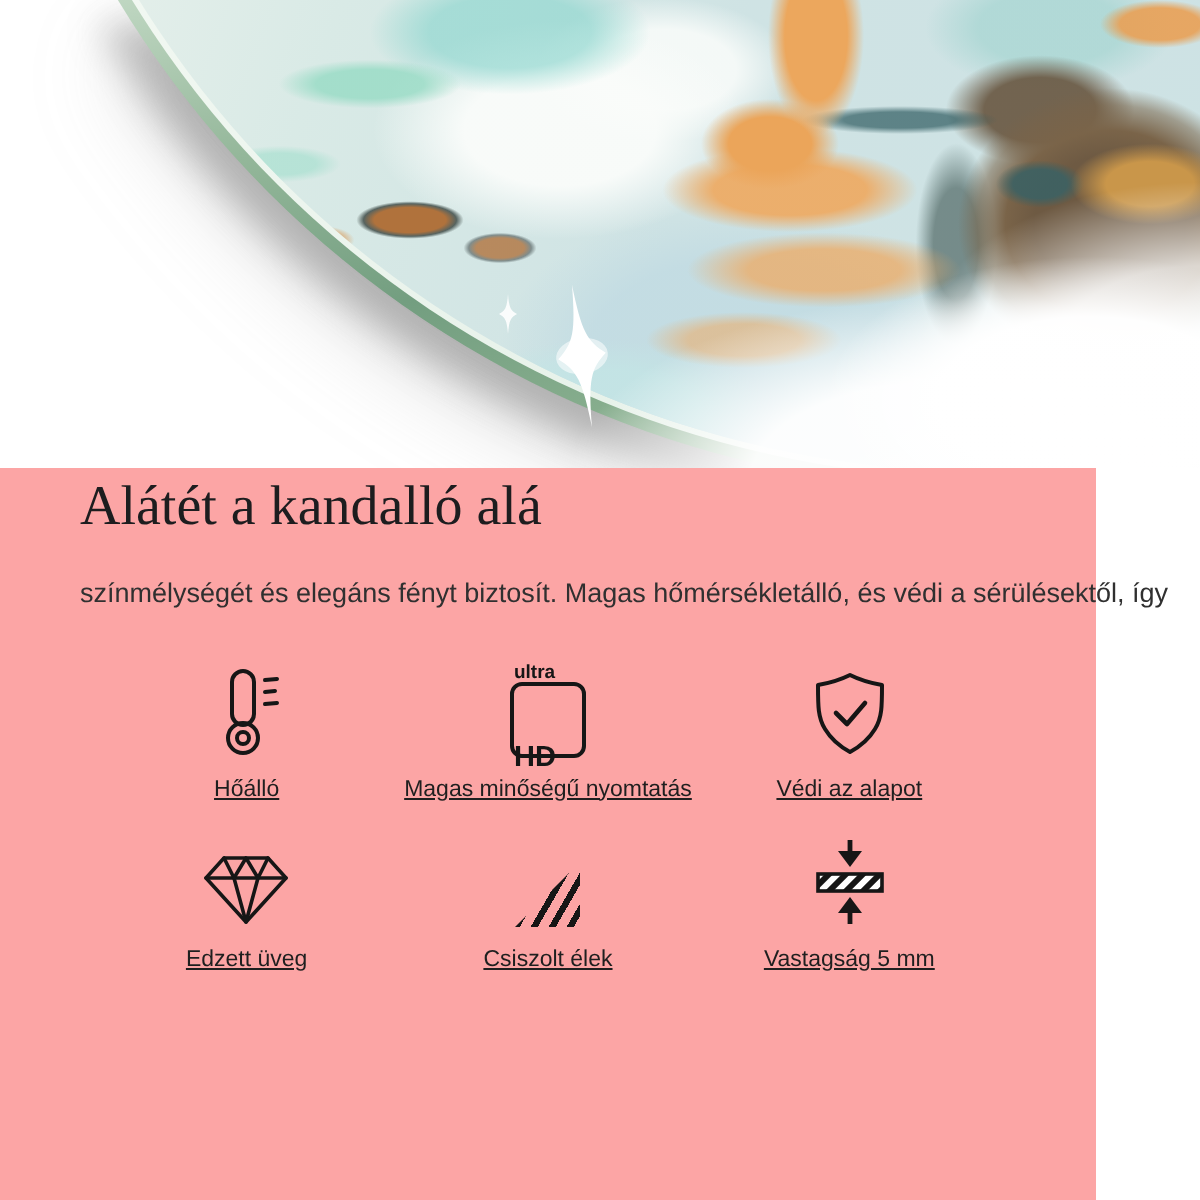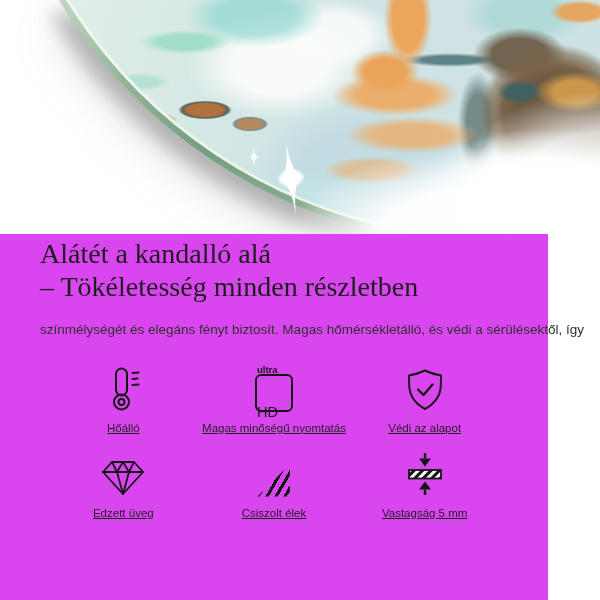--- a/index.html
+++ b/index.html
@@ -1,21 +1,21 @@
 <!DOCTYPE html>
 <html><head>
 <meta charset="utf-8">
 <style>
   html,body{margin:0;padding:0;}
   body{
     width:600px;height:600px;background:#ffffff;overflow:hidden;
     font-family:"Liberation Sans", sans-serif;
     -webkit-font-smoothing:antialiased;
   }
-  .page{position:relative;width:548px;height:600px;background:#d946ef;}
+  .page{position:relative;width:548px;height:600px;background:#fca5a5;}
 
   
   .hero{position:relative;width:600px;height:234px;overflow:hidden;background:#fff;}
   .plate-wrap{
     position:absolute;inset:0;
     filter:drop-shadow(-10px 12px 9px rgba(105,105,105,.40))
            drop-shadow(-3px 20px 18px rgba(130,130,130,.25));
   }
   .plate-rim{
     position:absolute;inset:0;
@@ -86,21 +86,21 @@
   .feature{display:flex;flex-direction:column;align-items:center;}
   .icon-box{height:46px;display:flex;align-items:flex-end;justify-content:center;}
   .feature-label{margin-top:10px;font-size:11.5px;color:#1f1f1f;white-space:nowrap;text-decoration:underline;}
 
   .uhd-badge{
     width:34px;height:34px;border:2.2px solid #161616;border-radius:6px;
     display:flex;flex-direction:column;align-items:flex-start;justify-content:center;
     color:#161616;
   }
   .uhd-top{font-size:9.5px;font-weight:600;line-height:10px;}
-  .uhd-bottom{font-size:14.5px;font-weight:400;line-height:15px;margin-top:30px;}
+  .uhd-bottom{font-size:14.5px;font-weight:700;line-height:15px;margin-top:30px;}
 
   .stripes{
     width:33px;height:33px;
     clip-path:polygon(0 100%,100% 0,100% 100%);
     background:repeating-linear-gradient(120deg,#161616 0 3.1px,transparent 3.1px 7.8px);
   }
 </style>
 </head>
 <body>
 
@@ -118,21 +118,20 @@
       <path d="M32 4 C33.5 28 35.5 33 44 40 C35.5 47 33.5 52 32 76 C30.5 52 28.5 47 20 40 C28.5 33 30.5 28 32 4 Z" fill="#ffffff"></path>
     </svg>
     <svg class="sparkle sparkle-small" width="22" height="22" viewBox="0 0 22 22">
       <path d="M11 1 C11.5 8 12.5 9.5 15.5 11 C12.5 12.5 11.5 14 11 21 C10.5 14 9.5 12.5 6.5 11 C9.5 9.5 10.5 8 11 1 Z" fill="#ffffff"></path>
     </svg>
   </div>
 
   <div class="content">
     <h1 class="headline">
       <div>Alátét a kandalló alá</div>
-      <div>– Tökéletesség minden részletben</div>
     </h1>
 
     <div class="body-copy">
       <div class="body-line">színmélységét és elegáns fényt biztosít. Magas hőmérsékletálló, és védi a sérülésektől, így</div>
     </div>
 
     <div class="features">
 
       <div class="feature">
         <div class="icon-box">

